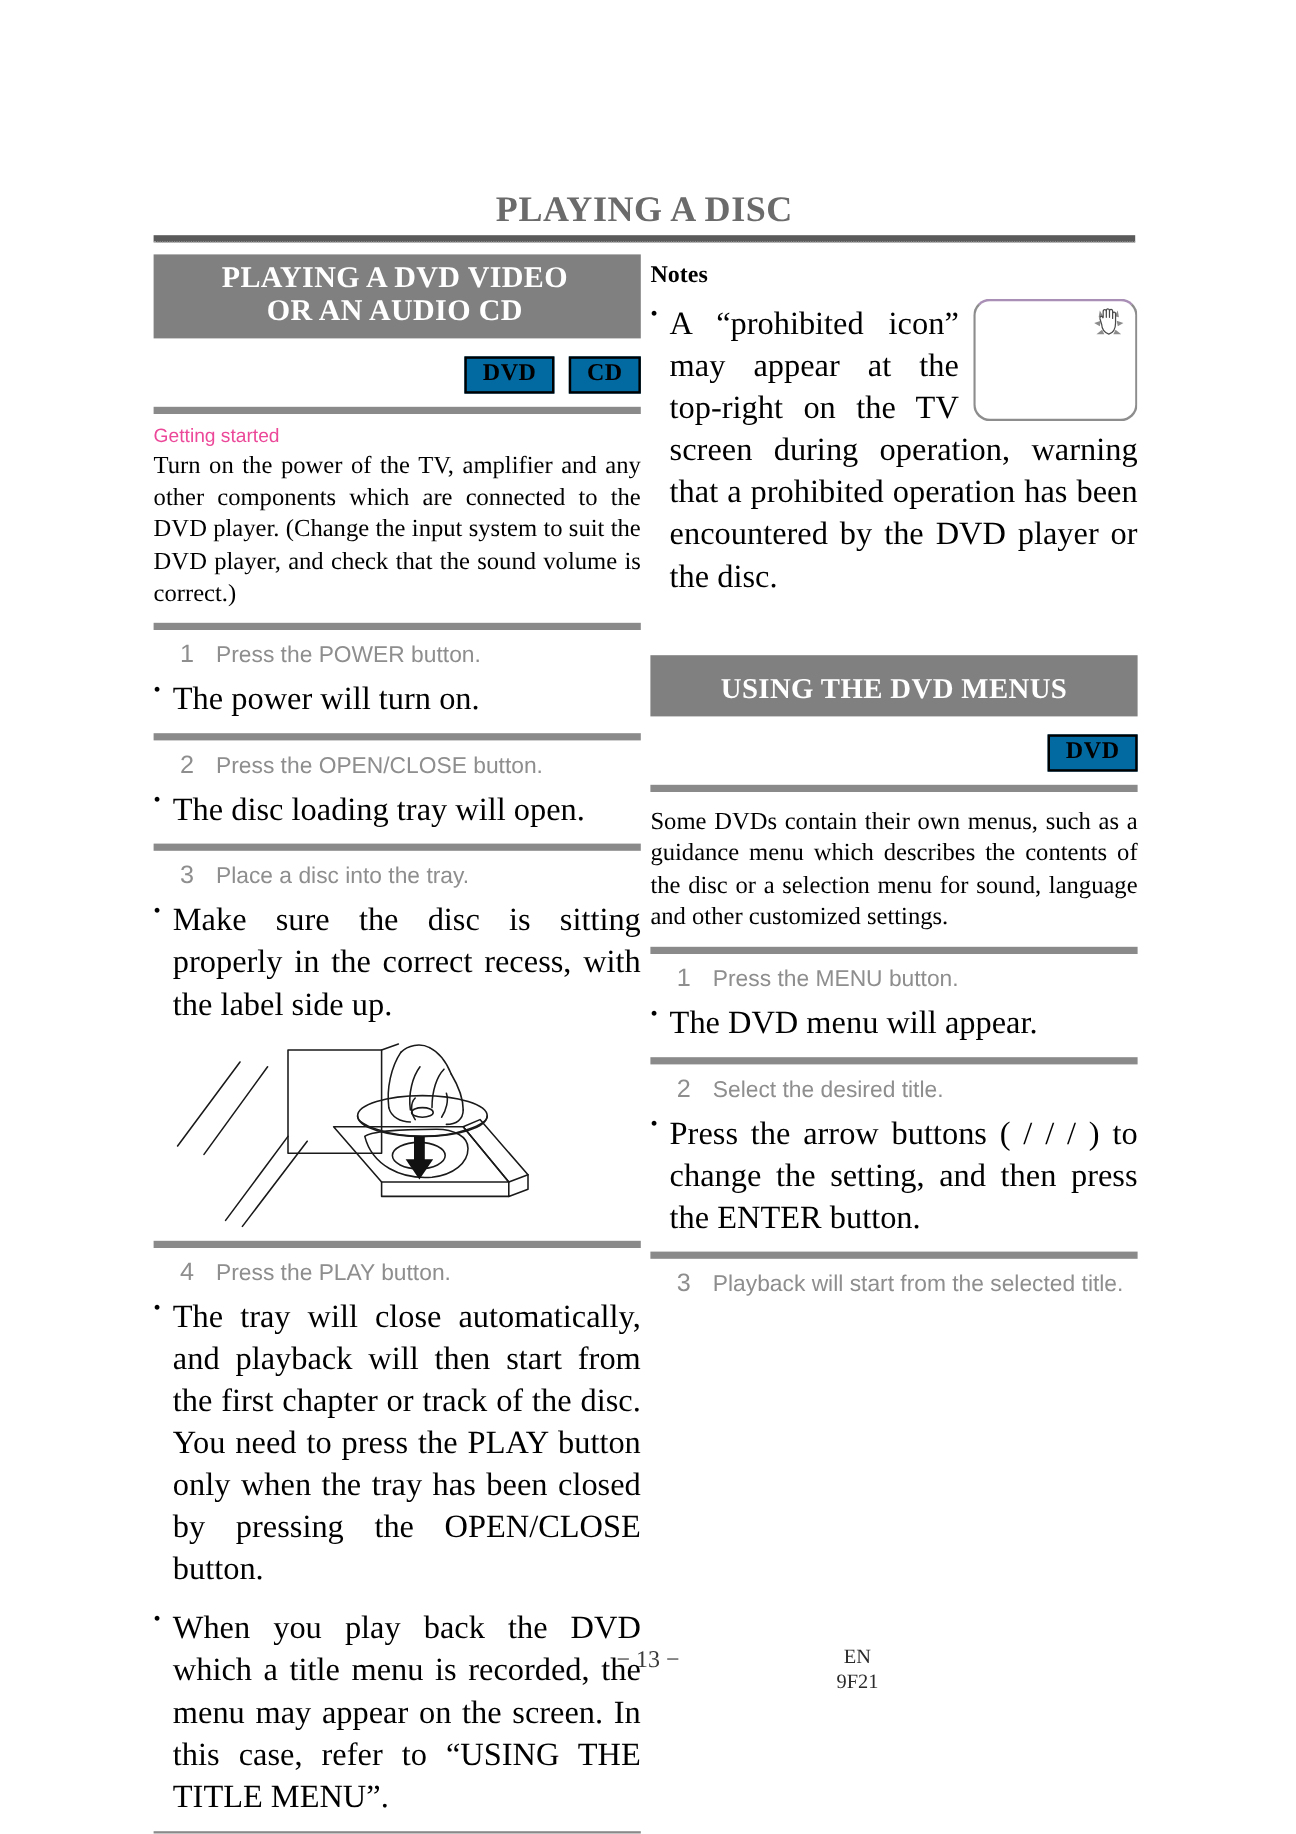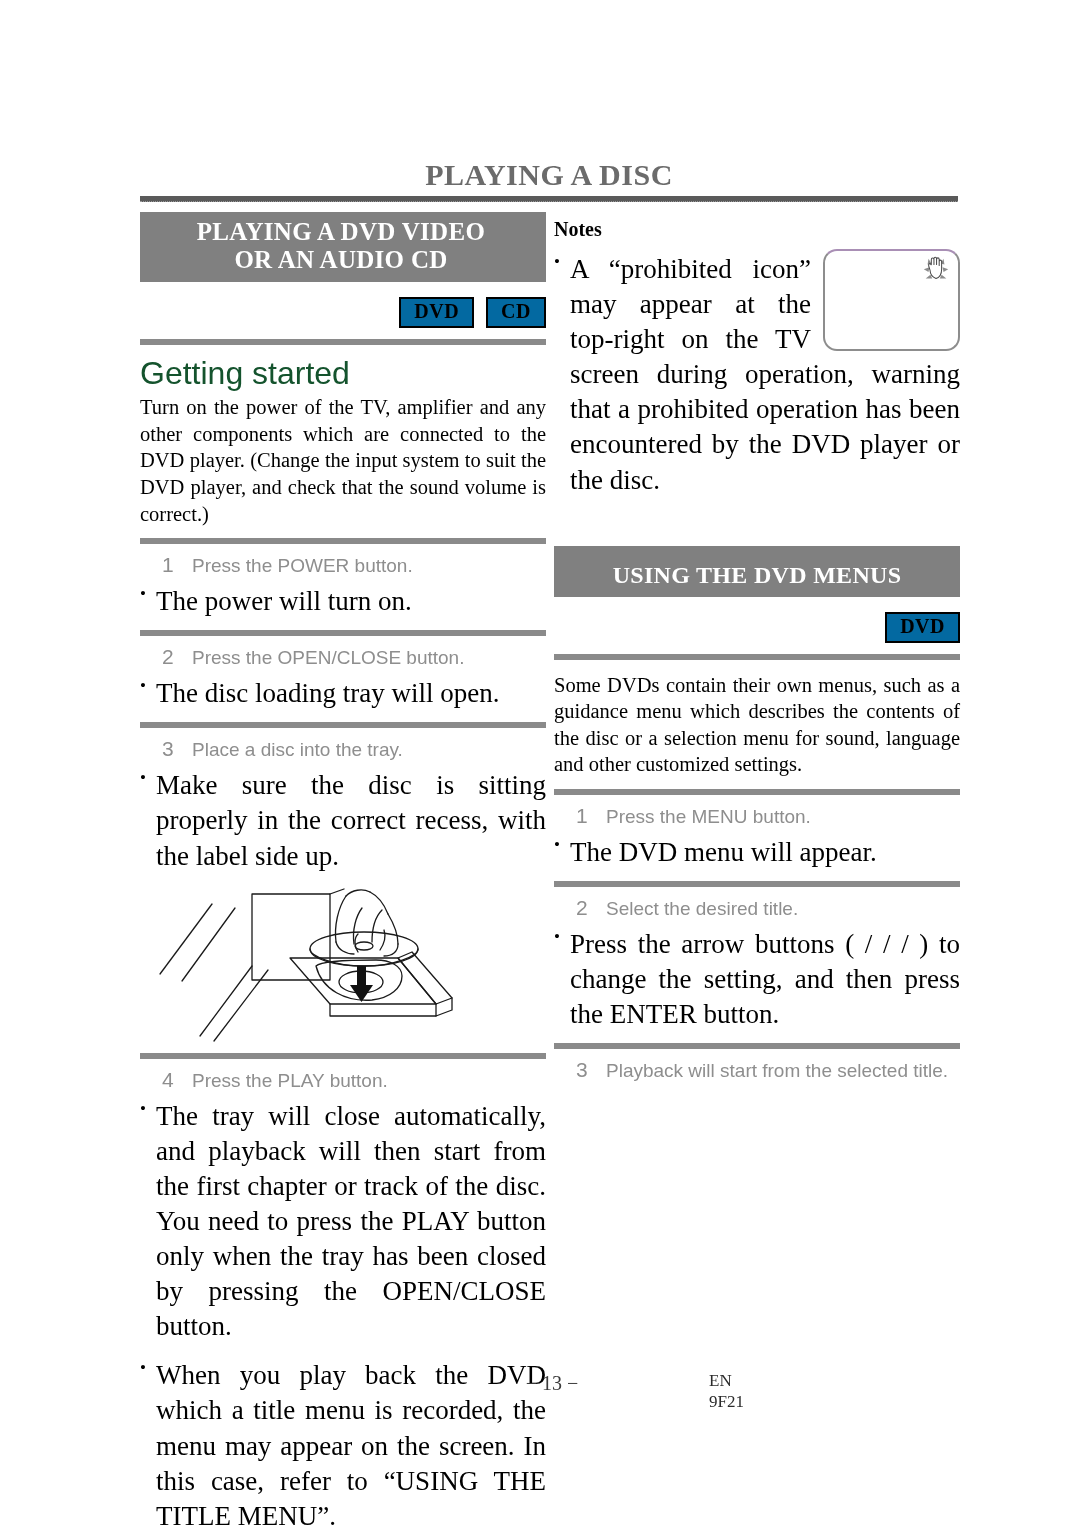--- a/index.html
+++ b/index.html
@@ -11,21 +11,21 @@
     width: 1080px;
     height: 1528px;
     position: relative;
     font-family: "Liberation Serif", serif;
     color: #000000;
     overflow: hidden;
   }
 
   .page {
     position: absolute;
-    left: 12px; top: 0;
+    left: 0; top: 0;
     width: 856px;
     height: 1528px;
   }
 
   
   .page-title {
     position: absolute;
     left: 128px;
     top: 158px;
     width: 818px;
@@ -142,22 +142,22 @@
     font-size: 20.5px;
     line-height: 1.3;
     text-align: justify;
     margin: 0;
     font-family: "Liberation Serif", serif;
   }
 
   
   .sub-head {
     font-family: "Liberation Sans", sans-serif;
-    font-size: 32px;
-    color: #14532d;
+    font-size: 16px;
+    color: #ec4899;
     margin: 10px 0 2px 0;
   }
 
   
   .notes-head {
     font-weight: bold;
     font-size: 20px;
     margin: 6px 0 4px 0;
     font-family: "Liberation Serif", serif;
   }
@@ -196,21 +196,21 @@
     width: 1080px;
     text-align: center;
     font-size: 20px;
     color: #3b3b3b;
     font-family: "Liberation Serif", serif;
   }
   .footer-right {
     position: absolute;
     right: 124px;
     top: 1370px;
-    text-align: left;
+    text-align: center;
     font-size: 17px;
     line-height: 1.25;
     color: #2b2b2b;
     font-family: "Liberation Serif", serif;
   }
 </style>
 </head>
 <body>
 
 <div class="page">

